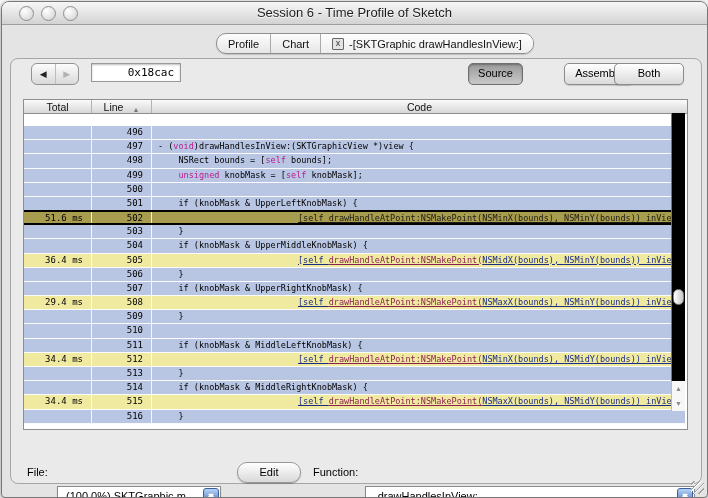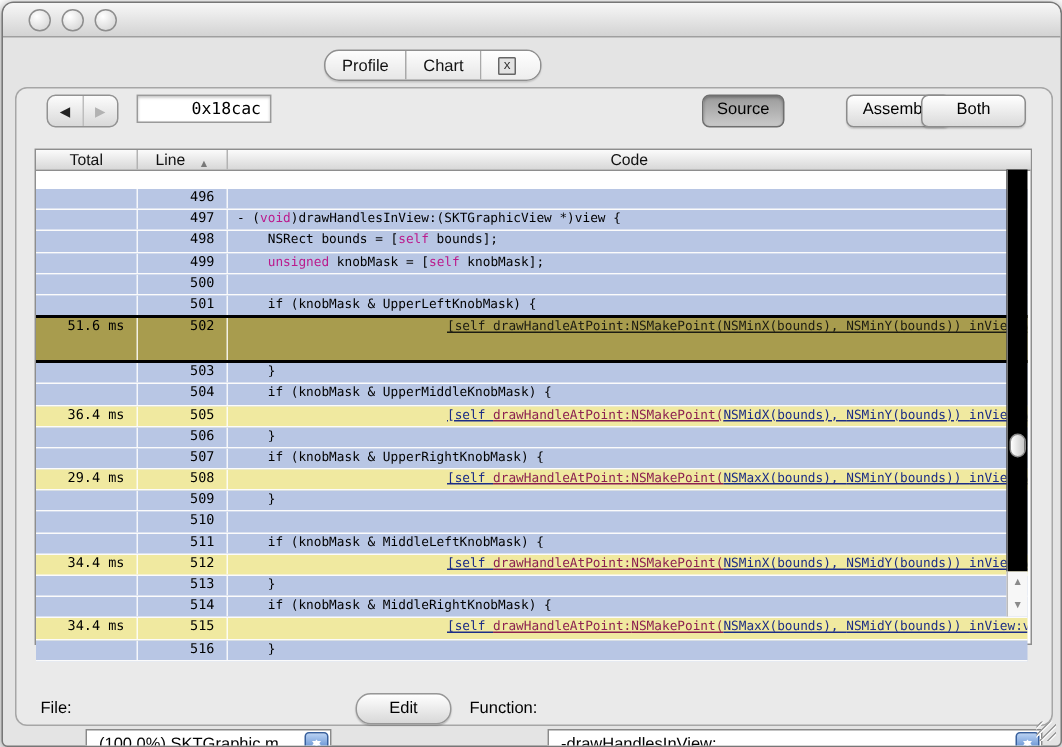--- a/index.html
+++ b/index.html
@@ -43,21 +43,21 @@
   .tframe{position:absolute;left:12px;top:40px;width:663px;height:329px;border:1px solid #8e8e8e;background:#fff;}
   .thead{position:absolute;left:0;top:0;right:0;height:13px;background:linear-gradient(#fbfbfb,#d7d7d7);
       border-bottom:1px solid #8e8e8e;display:flex;font-size:10.5px;color:#111;}
   .hcell{display:flex;align-items:flex-end;justify-content:center;border-right:1px solid #b3b3b3;box-sizing:border-box;}
   .hcell:last-child{border-right:none;}
   .sortarrow{font-size:7px;color:#787878;margin-left:9px;}
   .tbody{position:absolute;left:0;top:26px;width:661px;height:298px;}
   .trow{display:flex;height:14.19px;box-sizing:border-box;border-bottom:1px solid #fbfbfb;overflow:hidden;}
   .k-blue{background:var(--row-blue);}
   .k-hot{background:var(--row-hot);}
-  .k-selected{background:var(--row-selected);border-top:2px solid #000;border-bottom:2px solid #000;height:32px;margin-top:-1px;}
+  .k-selected{background:var(--row-selected);border-top:2px solid #000;border-bottom:2px solid #000;height:15px;margin-top:-1px;}
   .cell{box-sizing:border-box;border-right:1px solid rgba(255,255,255,.85);overflow:hidden;white-space:pre;}
   .cell.total{width:68px;font-family:"DejaVu Sans Mono",monospace;font-size:9px;text-align:right;padding:1px 8px 0 0;color:#000;}
   .cell.line{width:60px;font-family:"DejaVu Sans Mono",monospace;font-size:9px;text-align:right;padding:1px 8px 0 0;color:#000;}
   .cell.code{flex:1;font-family:"DejaVu Sans Mono",monospace;font-size:8.5px;padding:1px 0 0 6px;color:#000;border-right:none;}
   .trow.call .cell.code{padding-left:146px;}
   .seg-plain{color:#000;}
   .seg-keyword{color:var(--keyword);}
   .seg-navy{color:var(--link-navy);text-decoration:underline;}
   .seg-maroon{color:var(--link-maroon);text-decoration:underline;}
   .seg-sel{color:var(--selected-link);text-decoration:underline;}
@@ -86,31 +86,33 @@
 </head>
 <body>
 
 <div class="stage">
  <div class="win">
 
   <div class="titlebar pinstripe">
     <div class="tl" style="left:17px"></div>
     <div class="tl" style="left:39px"></div>
     <div class="tl" style="left:61px"></div>
+    <div class="title">Session 6 - Time Profile of Sketch</div>
   </div>
 
   <div class="tabsbar">
     <div class="tabseg">
       <span>Profile</span>
     </div>
     <div class="tabseg">
       <span>Chart</span>
     </div>
     <div class="tabseg">
       <span class="closebox">x</span>
+      <span>-[SKTGraphic drawHandlesInView:]</span>
     </div>
   </div>
 
   <div class="panel pinstripe">
 
     <div class="navbtn">
       <div class="navhalf">◀</div>
       <div class="navhalf">▶</div>
     </div>
     <input class="addr" style="left: 80px; width: 90px;" value="0x18cac">

